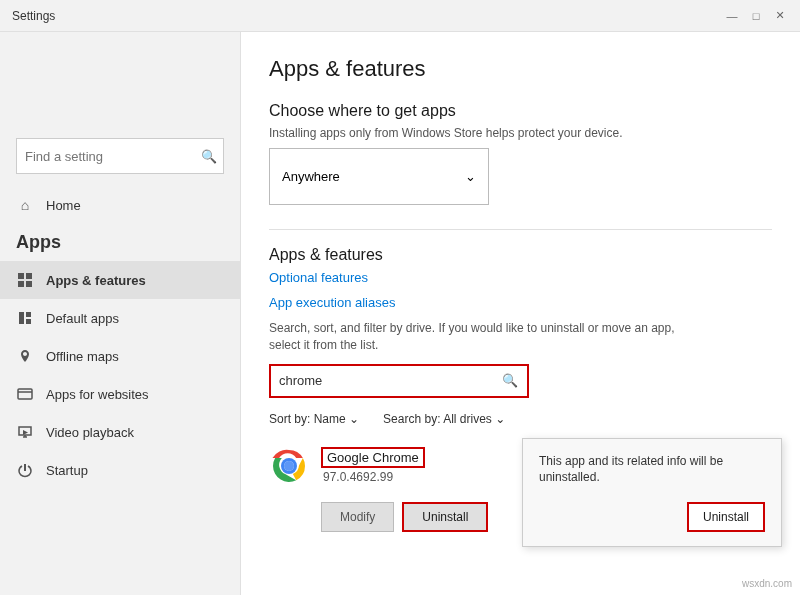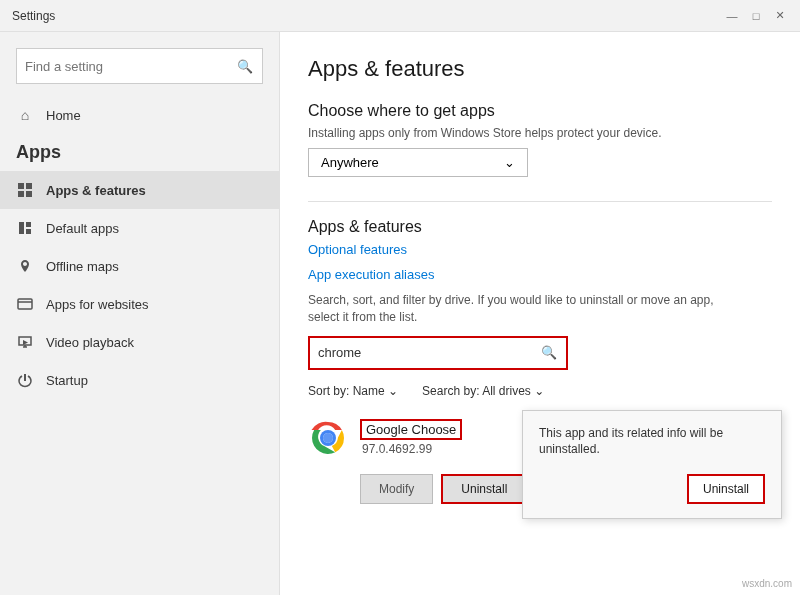--- a/index.html
+++ b/index.html
@@ -40,26 +40,27 @@
     }
 
     
     .app-container {
       display: flex;
       height: calc(595px - 32px);
     }
 
     
     .sidebar {
-      width: 280px;
+      width: 241px;
       background: #f2f2f2;
       padding: 16px 0;
       display: flex;
       flex-direction: column;
       border-right: 1px solid #e0e0e0;
+      justify-content: center;
     }
     .sidebar-search {
       margin: 0 16px 12px 16px;
       display: flex;
       align-items: center;
       border: 1px solid #ccc;
       background: white;
       height: 36px;
       padding: 0 8px;
     }
@@ -143,21 +144,21 @@
       font-size: 12px;
       color: #555;
       margin-bottom: 8px;
     }
 
     .dropdown-select {
       display: flex;
       align-items: center;
       justify-content: space-between;
       border: 1px solid #bbb;
-      padding: 6px 12px;
+      padding: 20px 12px;
       width: 220px;
       font-size: 13px;
       cursor: pointer;
       background: white;
       margin-bottom: 24px;
     }
 
     .section-divider {
       border: none;
       border-top: 1px solid #e0e0e0;
@@ -453,21 +454,21 @@
           <path d="M33.86 12 A16 16 0 0 1 36 20 A16 16 0 0 1 27.18 34.2 L23.85 28 A10 10 0 0 0 29.98 19.5 Z" fill="#FBBC05" transform="rotate(0,20,20)"></path>
           <path d="M27.18 34.2 A16 16 0 0 1 4 20 A16 16 0 0 1 6.14 12 L12.8 12 A10 10 0 0 0 16.15 28 Z" fill="#34A853"></path>
 
           <circle cx="20" cy="20" r="8" fill="#4285F4"></circle>
           <circle cx="20" cy="20" r="5" fill="#fff"></circle>
           <circle cx="20" cy="20" r="5" fill="#4285F4" opacity="0.85"></circle>
         </svg>
 
         <div class="app-info">
           <div class="app-name-container">
-            <span class="app-name">Google Choose</span>
+            <span class="app-name">Google Chrome</span>
           </div>
           <span class="app-version">97.0.4692.99</span>
         </div>
 
         <div class="popup-tooltip">
           <p class="popup-tooltip-text">This app and its related info will be uninstalled.</p>
           <div style="display:flex; justify-content:flex-end;">
             <button class="popup-uninstall-btn">Uninstall</button>
           </div>
         </div>

